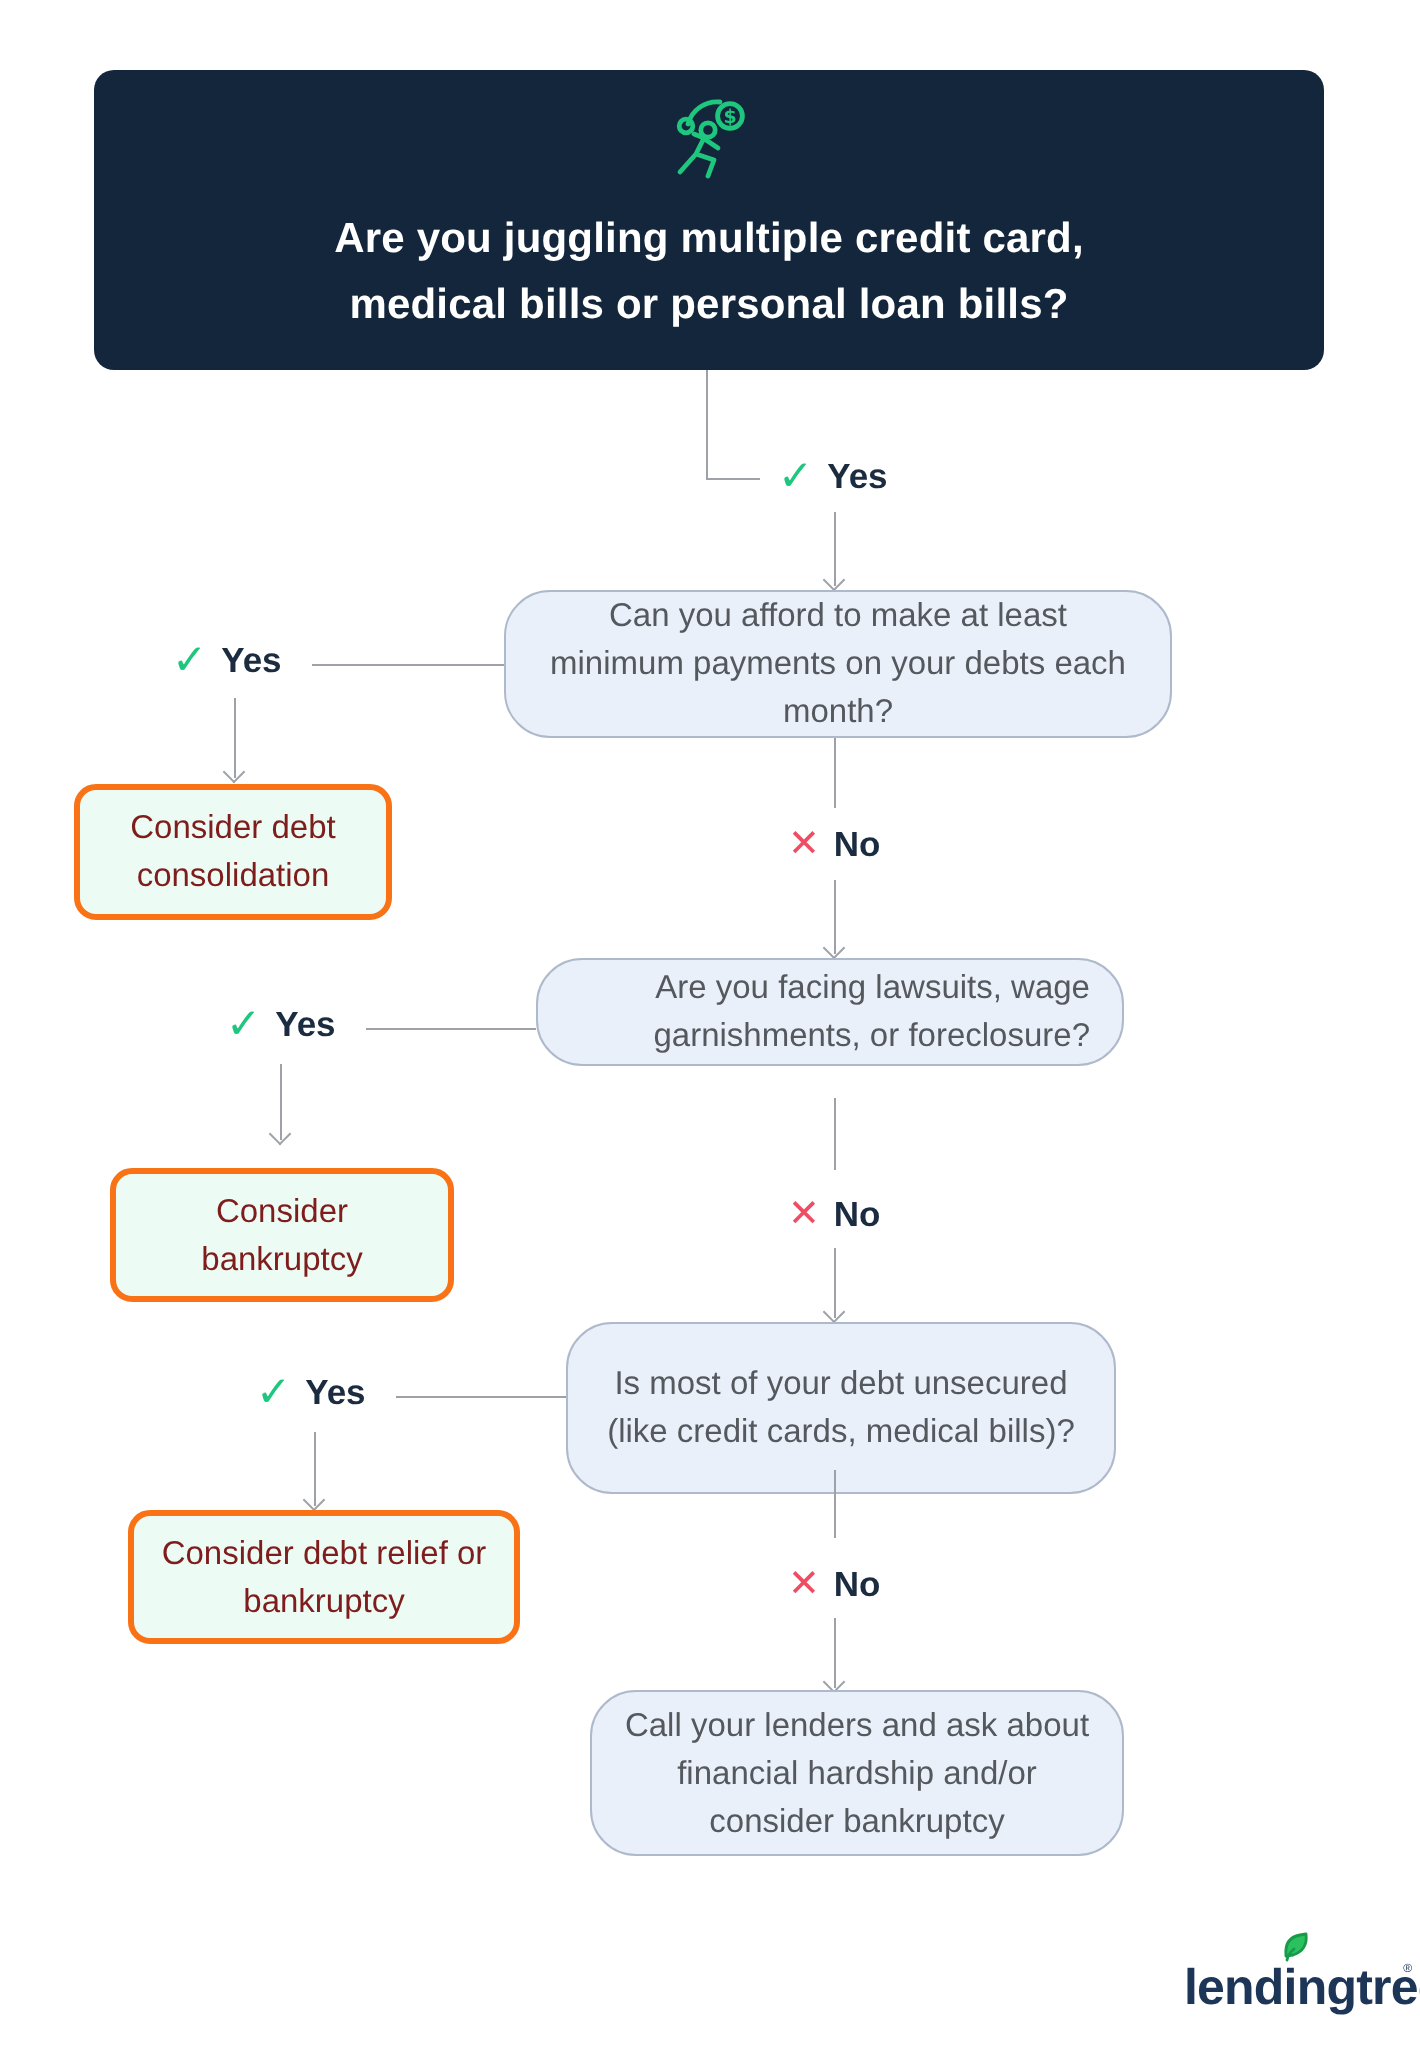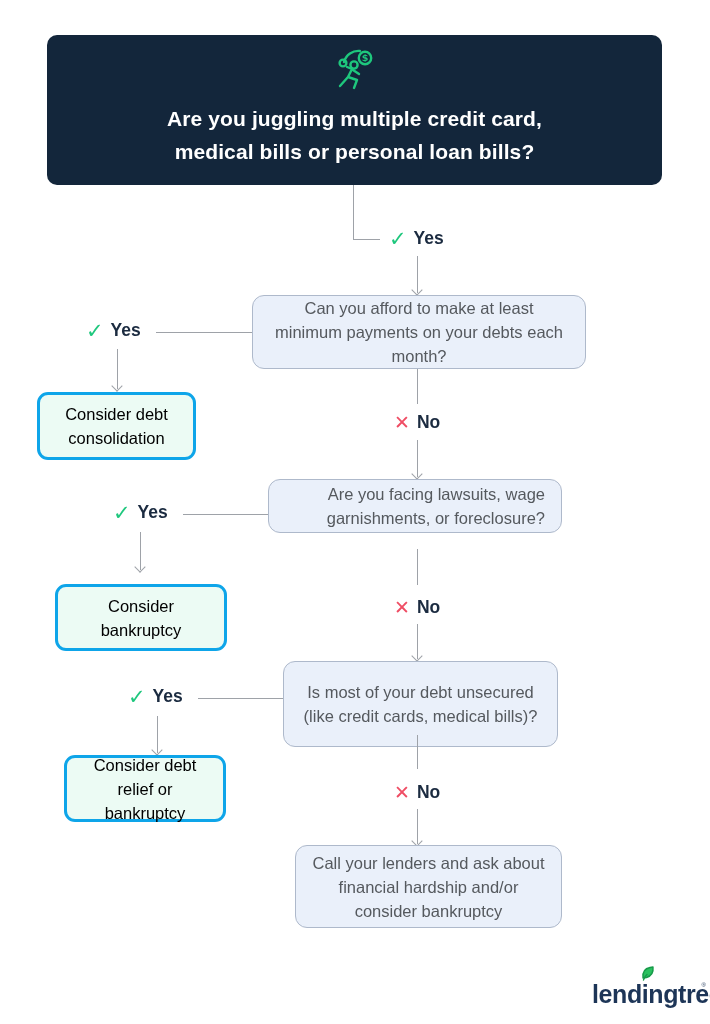--- a/index.html
+++ b/index.html
@@ -32,28 +32,28 @@
   }
   
   .branch-label{
     position:absolute;display:flex;align-items:center;gap:7px;
     font-size:17.5px;font-weight:bold;color:#1B2B40;
   }
   .check-glyph{color:#1EC77D;font-size:21px;font-weight:bold;line-height:1;}
   .cross-glyph{color:#EF4D64;font-size:19px;font-weight:normal;line-height:1;}
   
   .qbox{
-    position:absolute;background:#EAF0FA;border:1.5px solid #AEB9CB;border-radius:12px;
+    position:absolute;background:#EAF0FA;border:1.5px solid #AEB9CB;border-radius:23px;
     display:flex;align-items:center;justify-content:center;text-align:center;
     color:#55595E;font-size:16.5px;line-height:24px;padding:6px 16px;box-sizing:border-box;
   }
   .gbox{
-    position:absolute;background:#ECFBF4;border:3px solid #0ea5e9;border-radius:11px;
+    position:absolute;background:#ECFBF4;border:3px solid #f97316;border-radius:11px;
     display:flex;align-items:center;justify-content:center;text-align:center;
-    color:#000000;font-size:16.5px;line-height:24px;padding:6px 10px;box-sizing:border-box;
+    color:#7f1d1d;font-size:16.5px;line-height:24px;padding:6px 10px;box-sizing:border-box;
   }
   
   .logo{position:absolute;left:592px;top:966px;width:112px;height:44px;}
   .logo-text{
     position:absolute;left:0;top:14px;
     font-size:25px;font-weight:bold;color:#1D3557;letter-spacing:-0.4px;
   }
   .logo-reg{position:absolute;right:-2px;top:16px;font-size:6px;color:#1D3557;}
   .logo-leaf{position:absolute;left:48px;top:-1px;}
 </style>
@@ -138,21 +138,21 @@
 
   <div class="hline" style="left:198px;top:698px;width:85px;"></div>
   <div class="branch-label" style="left:128px;top:686px;">
     <span class="check-glyph">✓</span>
     <span>Yes</span>
   </div>
   <div class="arrow" style="left:150px;top:716px;height:38px;">
     <span class="shaft"></span>
       <span class="head"></span>
   </div>
-  <div class="gbox" style="left:64px;top:755px;width:162px;height:67px;text-align:center;">Consider debt relief or bankruptcy</div>
+  <div class="gbox" style="left:64px;top:755px;width:196px;height:67px;text-align:center;">Consider debt relief or bankruptcy</div>
 
   <div class="vline" style="left:417px;top:735px;height:34px;"></div>
   <div class="branch-label" style="left:394px;top:782px;">
     <span class="cross-glyph">✕</span>
     <span>No</span>
   </div>
   <div class="arrow" style="left:410px;top:809px;height:36px;">
     <span class="shaft"></span>
       <span class="head"></span>
   </div>

